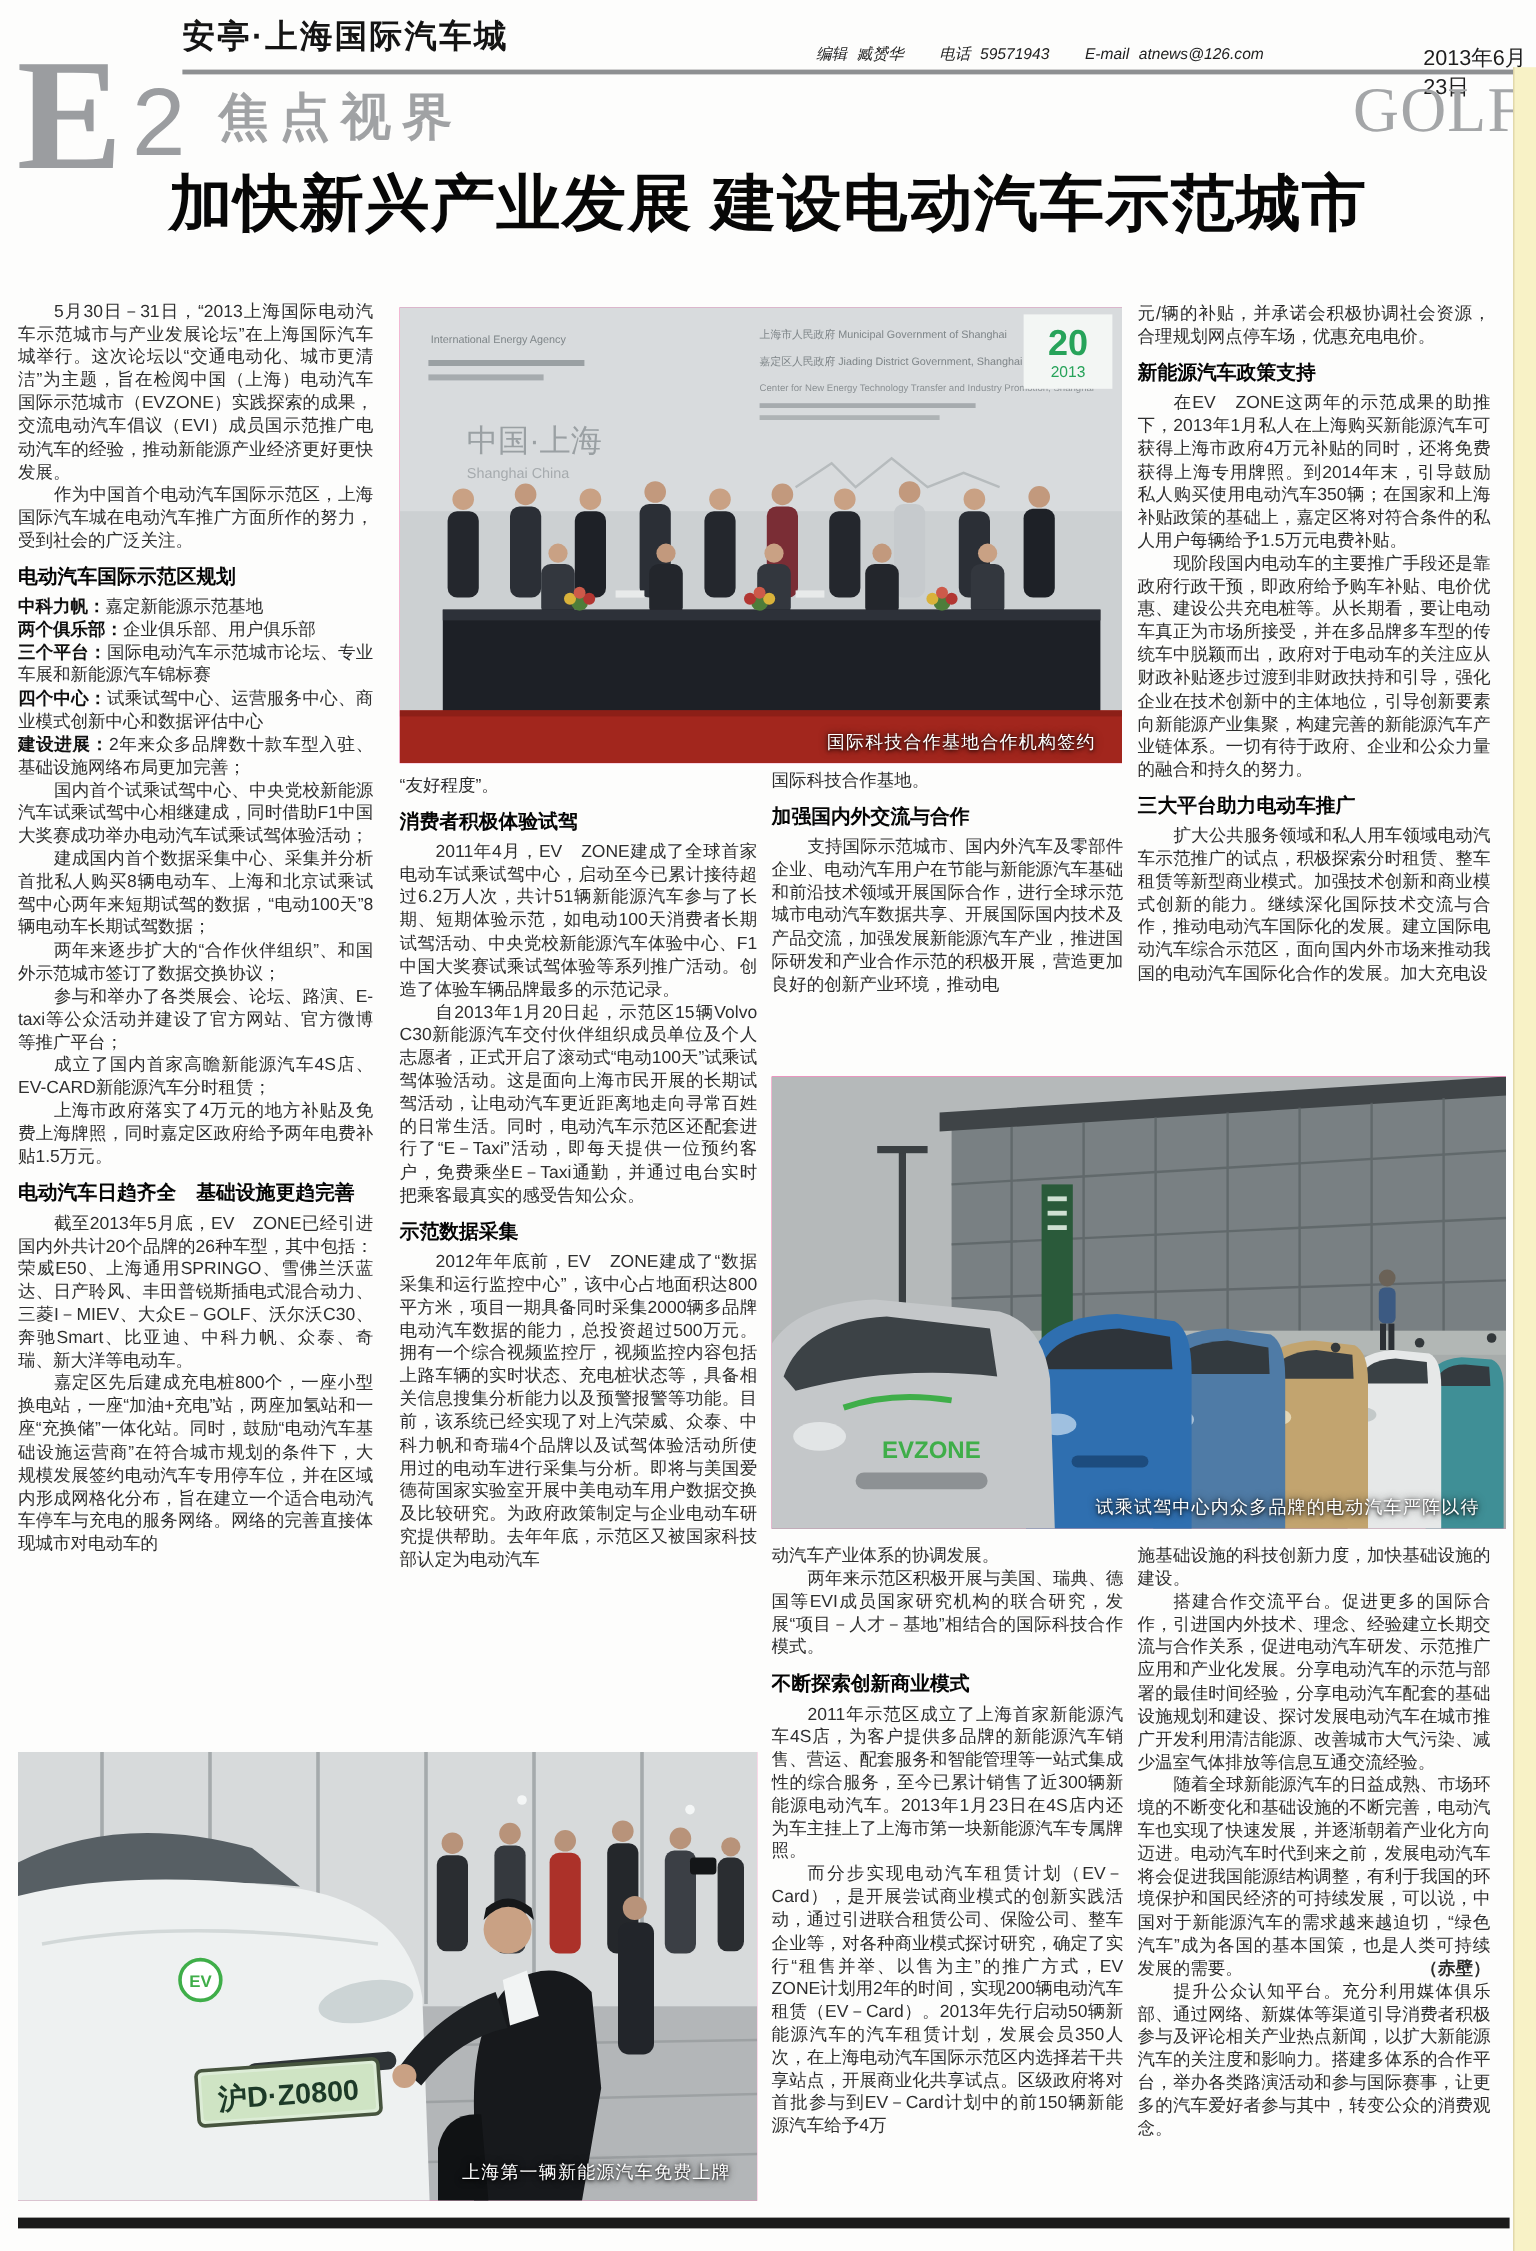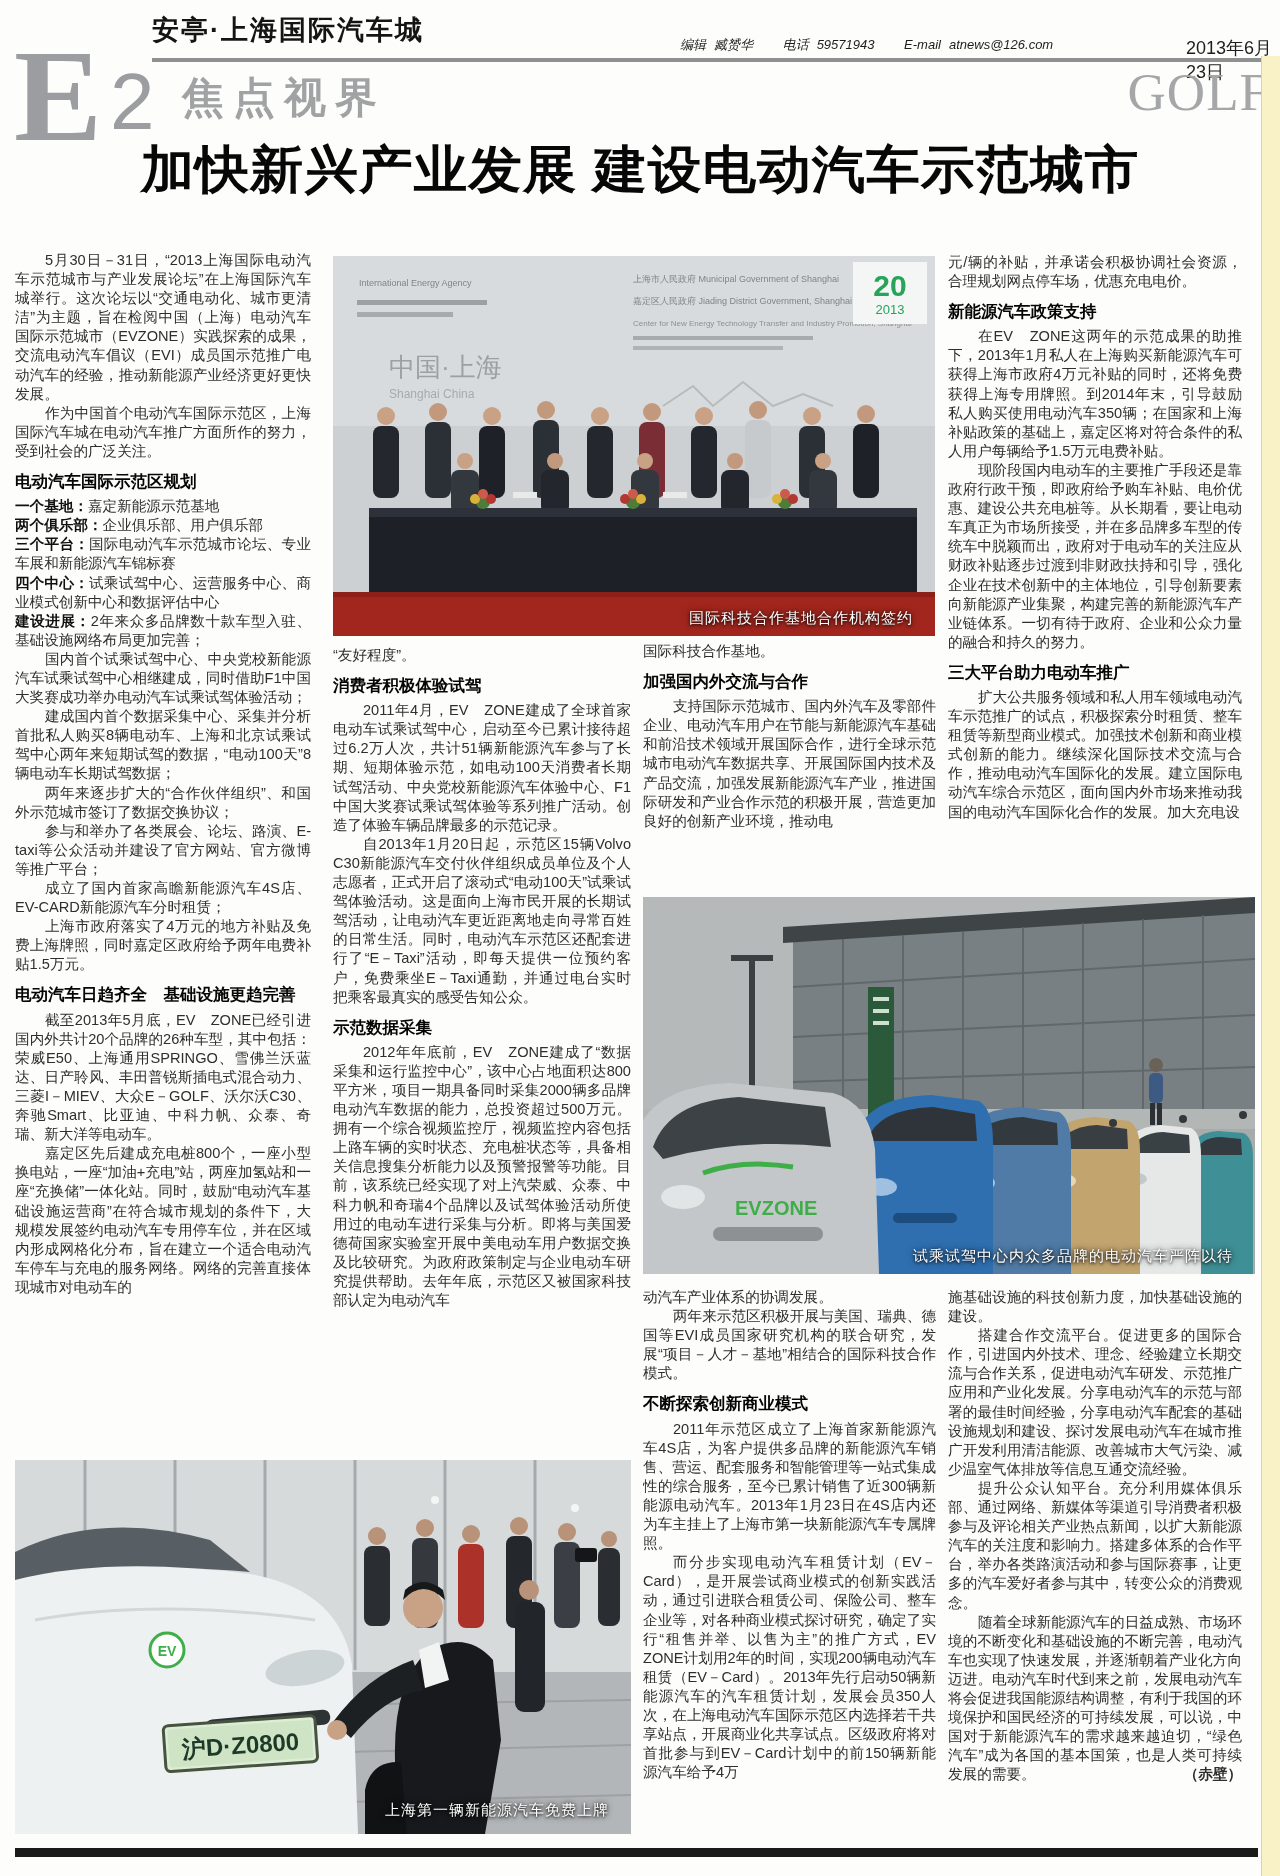--- a/index.html
+++ b/index.html
@@ -63,21 +63,21 @@
   <div class="masthead-rule"></div>
   <div class="section-title">焦点视界</div>
   <div class="section-title-en">GOLF</div>
 
   <div class="headline">加快新兴产业发展 建设电动汽车示范城市</div>
 
   <div class="col" style="left:15px; top:251px; width:296px; height:1202px;">
       <p class="blk-p">5月30日－31日，“2013上海国际电动汽车示范城市与产业发展论坛”在上海国际汽车城举行。这次论坛以“交通电动化、城市更清洁”为主题，旨在检阅中国（上海）电动汽车国际示范城市（EVZONE）实践探索的成果，交流电动汽车倡议（EVI）成员国示范推广电动汽车的经验，推动新能源产业经济更好更快发展。</p>
       <p class="blk-p">作为中国首个电动汽车国际示范区，上海国际汽车城在电动汽车推广方面所作的努力，受到社会的广泛关注。</p>
       <h3 class="blk-h">电动汽车国际示范区规划</h3>
-      <p class="blk-l"><b>一个基地：</b>嘉定新能源示范基地</p>
+      <p class="blk-l"><b>中科力帆：</b>嘉定新能源示范基地</p>
       <p class="blk-l"><b>两个俱乐部：</b>企业俱乐部、用户俱乐部</p>
       <p class="blk-l"><b>三个平台：</b>国际电动汽车示范城市论坛、专业车展和新能源汽车锦标赛</p>
       <p class="blk-l"><b>四个中心：</b>试乘试驾中心、运营服务中心、商业模式创新中心和数据评估中心</p>
       <p class="blk-l"><b>建设进展：</b>2年来众多品牌数十款车型入驻、基础设施网络布局更加完善；</p>
       <p class="blk-p">国内首个试乘试驾中心、中央党校新能源汽车试乘试驾中心相继建成，同时借助F1中国大奖赛成功举办电动汽车试乘试驾体验活动；</p>
       <p class="blk-p">建成国内首个数据采集中心、采集并分析首批私人购买8辆电动车、上海和北京试乘试驾中心两年来短期试驾的数据，“电动100天”8辆电动车长期试驾数据；</p>
       <p class="blk-p">两年来逐步扩大的“合作伙伴组织”、和国外示范城市签订了数据交换协议；</p>
       <p class="blk-p">参与和举办了各类展会、论坛、路演、E-taxi等公众活动并建设了官方网站、官方微博等推广平台；</p>
       <p class="blk-p">成立了国内首家高瞻新能源汽车4S店、EV-CARD新能源汽车分时租赁；</p>
       <p class="blk-p">上海市政府落实了4万元的地方补贴及免费上海牌照，同时嘉定区政府给予两年电费补贴1.5万元。</p>
@@ -109,22 +109,22 @@
       <p class="blk-c">元/辆的补贴，并承诺会积极协调社会资源，合理规划网点停车场，优惠充电电价。</p>
       <h3 class="blk-h">新能源汽车政策支持</h3>
       <p class="blk-p">在EV　ZONE这两年的示范成果的助推下，2013年1月私人在上海购买新能源汽车可获得上海市政府4万元补贴的同时，还将免费获得上海专用牌照。到2014年末，引导鼓励私人购买使用电动汽车350辆；在国家和上海补贴政策的基础上，嘉定区将对符合条件的私人用户每辆给予1.5万元电费补贴。</p>
       <p class="blk-p">现阶段国内电动车的主要推广手段还是靠政府行政干预，即政府给予购车补贴、电价优惠、建设公共充电桩等。从长期看，要让电动车真正为市场所接受，并在多品牌多车型的传统车中脱颖而出，政府对于电动车的关注应从财政补贴逐步过渡到非财政扶持和引导，强化企业在技术创新中的主体地位，引导创新要素向新能源产业集聚，构建完善的新能源汽车产业链体系。一切有待于政府、企业和公众力量的融合和持久的努力。</p>
       <h3 class="blk-h">三大平台助力电动车推广</h3>
       <p class="blk-p">扩大公共服务领域和私人用车领域电动汽车示范推广的试点，积极探索分时租赁、整车租赁等新型商业模式。加强技术创新和商业模式创新的能力。继续深化国际技术交流与合作，推动电动汽车国际化的发展。建立国际电动汽车综合示范区，面向国内外市场来推动我国的电动汽车国际化合作的发展。加大充电设</p>
     </div>
   <div class="col" style="left:948px; top:1288px; width:294px; height:558px;">
       <p class="blk-c">施基础设施的科技创新力度，加快基础设施的建设。</p>
       <p class="blk-p">搭建合作交流平台。促进更多的国际合作，引进国内外技术、理念、经验建立长期交流与合作关系，促进电动汽车研发、示范推广应用和产业化发展。分享电动汽车的示范与部署的最佳时间经验，分享电动汽车配套的基础设施规划和建设、探讨发展电动汽车在城市推广开发利用清洁能源、改善城市大气污染、减少温室气体排放等信息互通交流经验。</p>
+      <p class="blk-p">随着全球新能源汽车的日益成熟、市场环境的不断变化和基础设施的不断完善，电动汽车也实现了快速发展，并逐渐朝着产业化方向迈进。电动汽车时代到来之前，发展电动汽车将会促进我国能源结构调整，有利于我国的环境保护和国民经济的可持续发展，可以说，中国对于新能源汽车的需求越来越迫切，“绿色汽车”成为各国的基本国策，也是人类可持续发展的需要。<span class="byline">（赤壁）</span></p>
       <p class="blk-p">提升公众认知平台。充分利用媒体俱乐部、通过网络、新媒体等渠道引导消费者积极参与及评论相关产业热点新闻，以扩大新能源汽车的关注度和影响力。搭建多体系的合作平台，举办各类路演活动和参与国际赛事，让更多的汽车爱好者参与其中，转变公众的消费观念。</p>
-      <p class="blk-p">随着全球新能源汽车的日益成熟、市场环境的不断变化和基础设施的不断完善，电动汽车也实现了快速发展，并逐渐朝着产业化方向迈进。电动汽车时代到来之前，发展电动汽车将会促进我国能源结构调整，有利于我国的环境保护和国民经济的可持续发展，可以说，中国对于新能源汽车的需求越来越迫切，“绿色汽车”成为各国的基本国策，也是人类可持续发展的需要。<span class="byline">（赤壁）</span></p>
     </div>
 
   <div class="photo" style="left:333px; top:256px; width:602px; height:380px;">
     <svg width="602" height="380" viewBox="0 0 602 380" preserveAspectRatio="none">
       <rect width="602" height="380" fill="#ccd0d2"></rect>
       <rect width="602" height="170" fill="#d8dbdd"></rect>
       <text x="26" y="30" font-size="9" fill="#7e8588">International Energy Agency</text>
       <text x="300" y="26" font-size="9" fill="#7e8588">上海市人民政府 Municipal Government of Shanghai</text>
       <text x="300" y="48" font-size="9" fill="#7e8588">嘉定区人民政府 Jiading District Government, Shanghai</text>
       <text x="56" y="120" font-size="26" fill="#9aa0a3">中国·上海</text>

